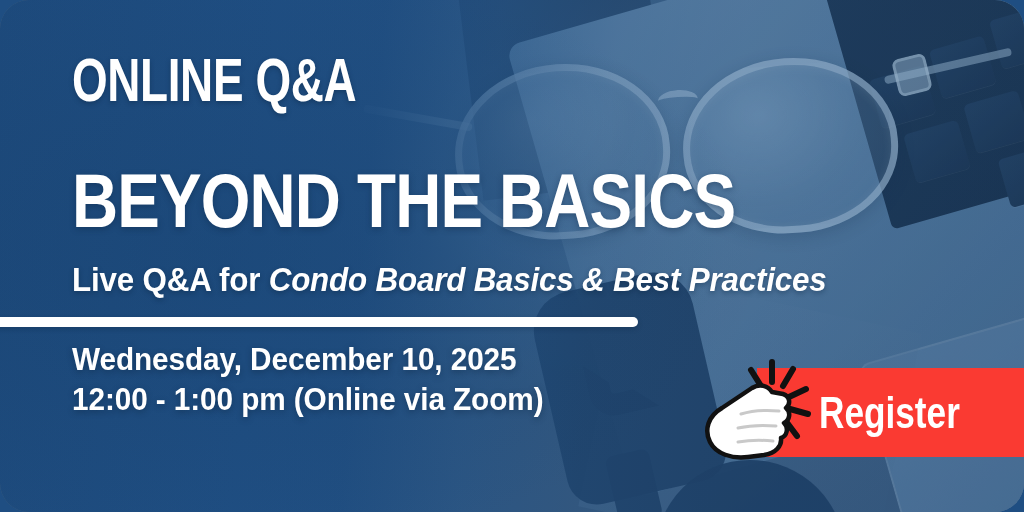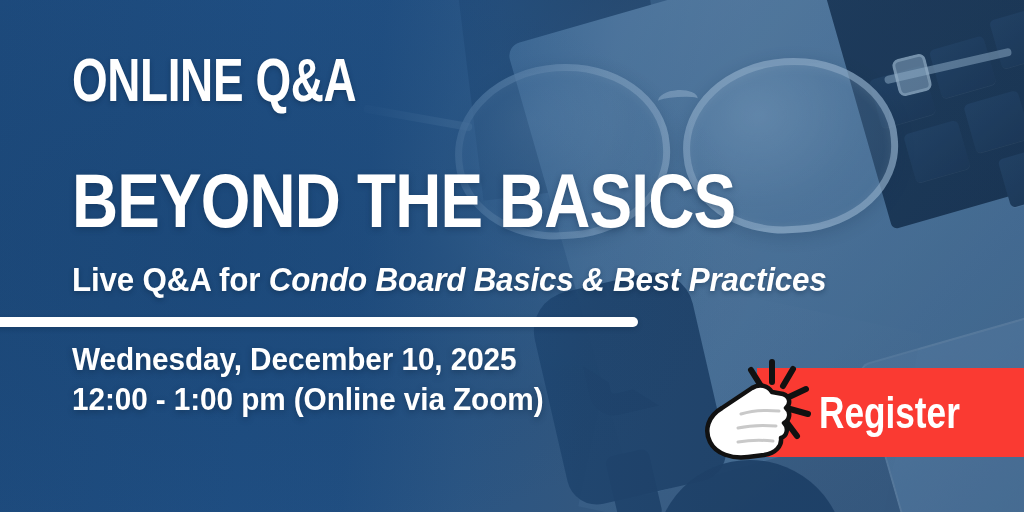--- a/index.html
+++ b/index.html
@@ -10,20 +10,21 @@
     overflow:hidden;
     background:#1f4e82;
     font-family:"Liberation Sans", sans-serif;
   }
 
   #banner {
     position:relative;
     width:1024px; height:512px;
     overflow:hidden;
     background:#2d5b86;
+    border-radius:29px;
   }
 
   
   .photo-layer { position:absolute; inset:0; overflow:hidden; }
 
   
   .desk {
     position:absolute; inset:0;
     background:
       radial-gradient(ellipse 60% 50% at 74% 34%, #6e93b4 0%, #5b82a8 38%, #4d7499 62%, #45688c 100%);

